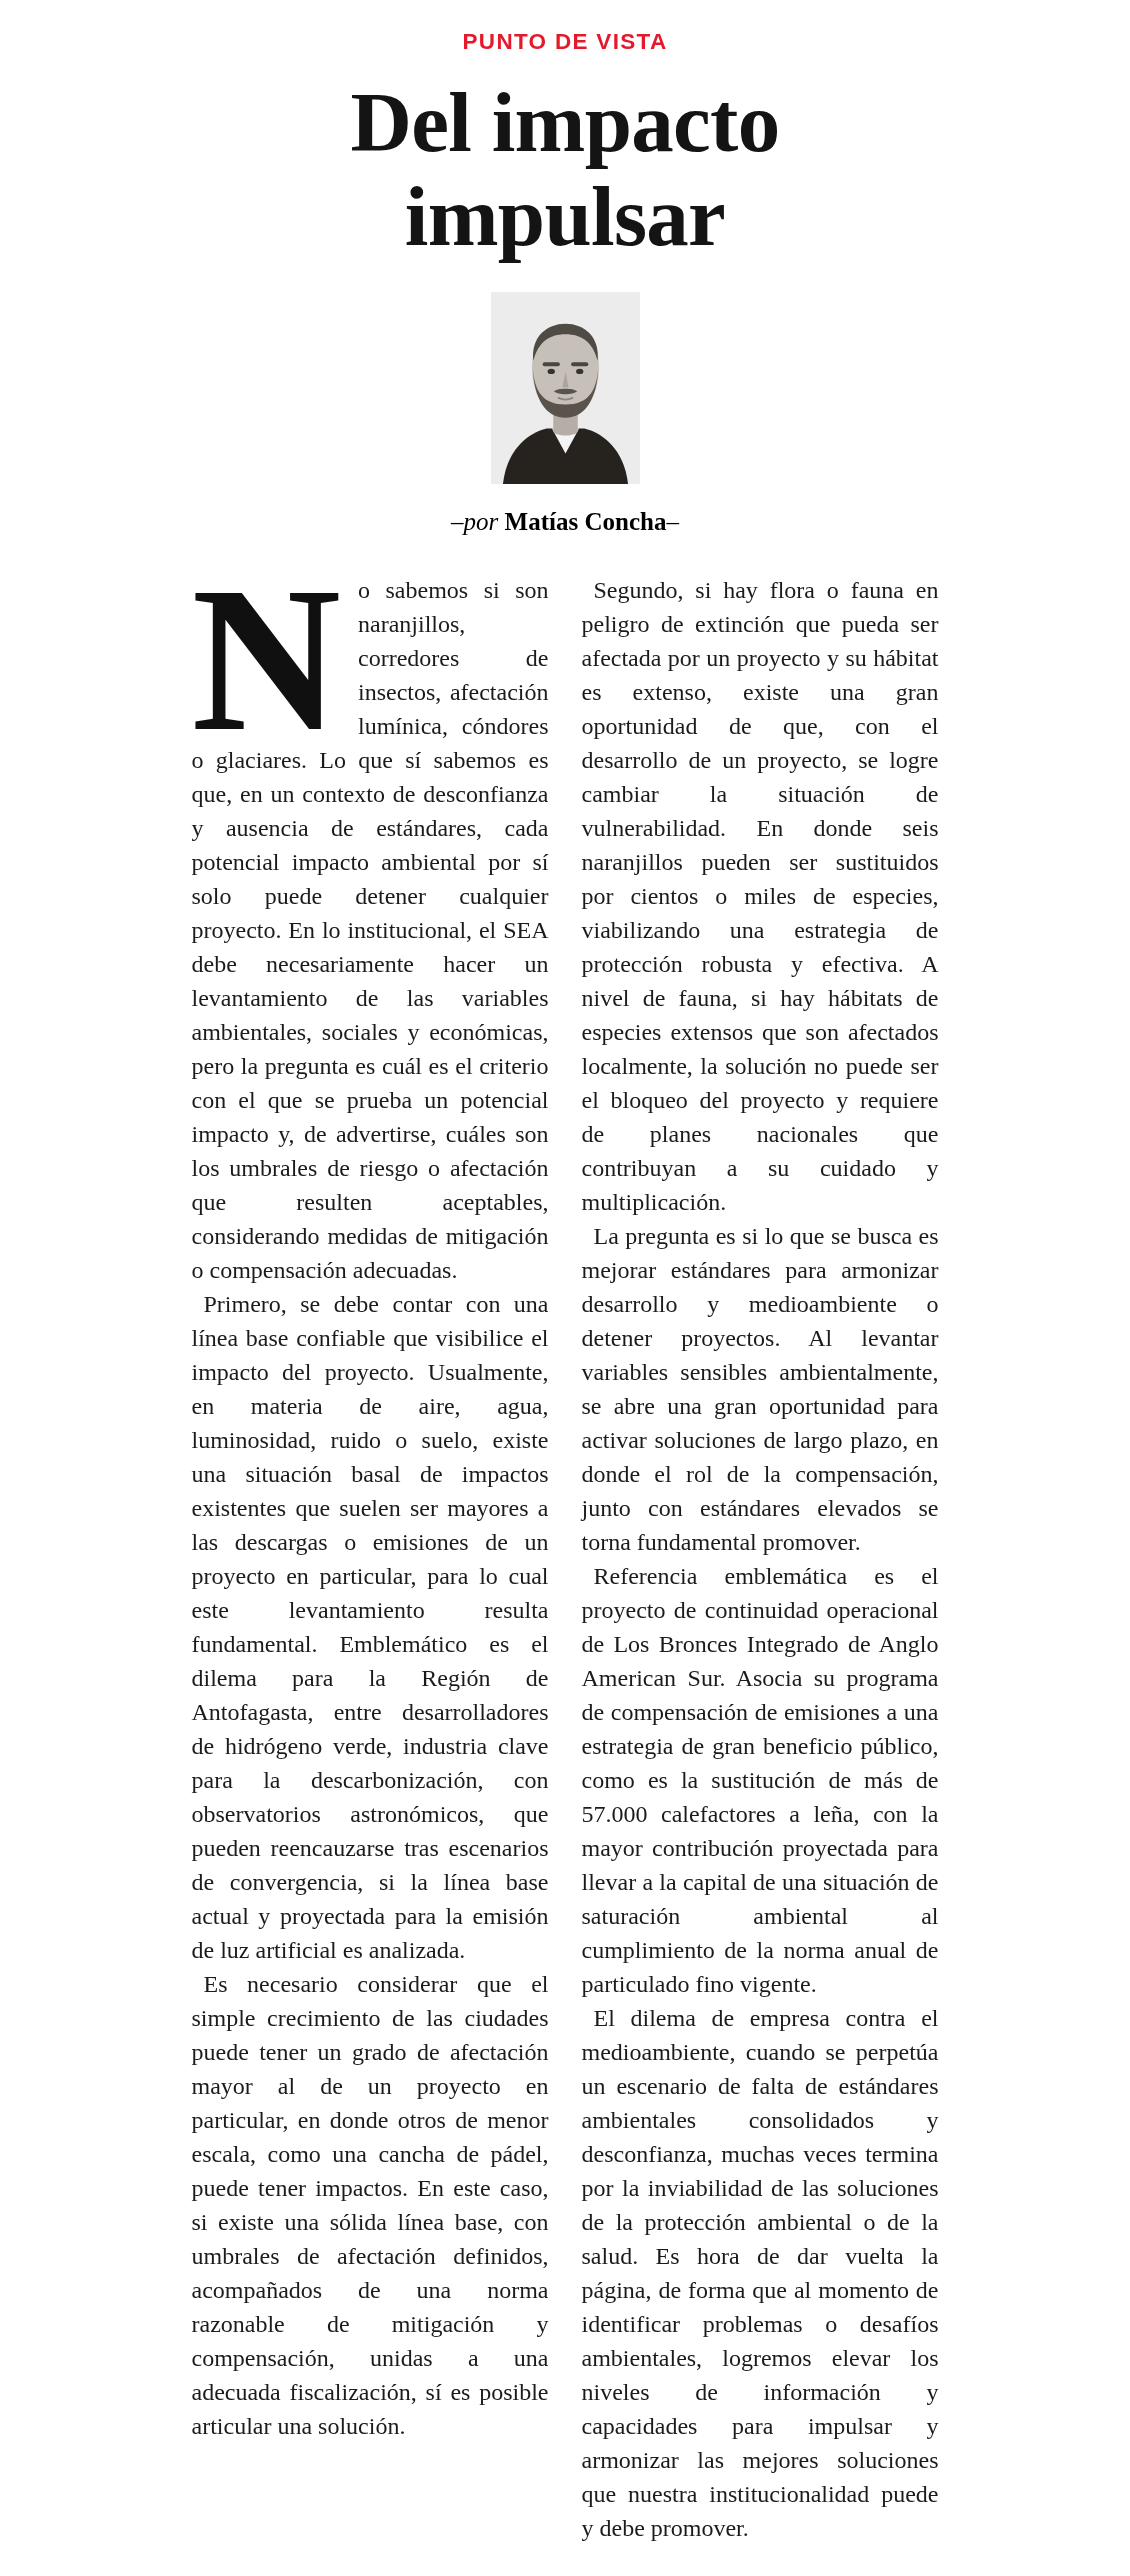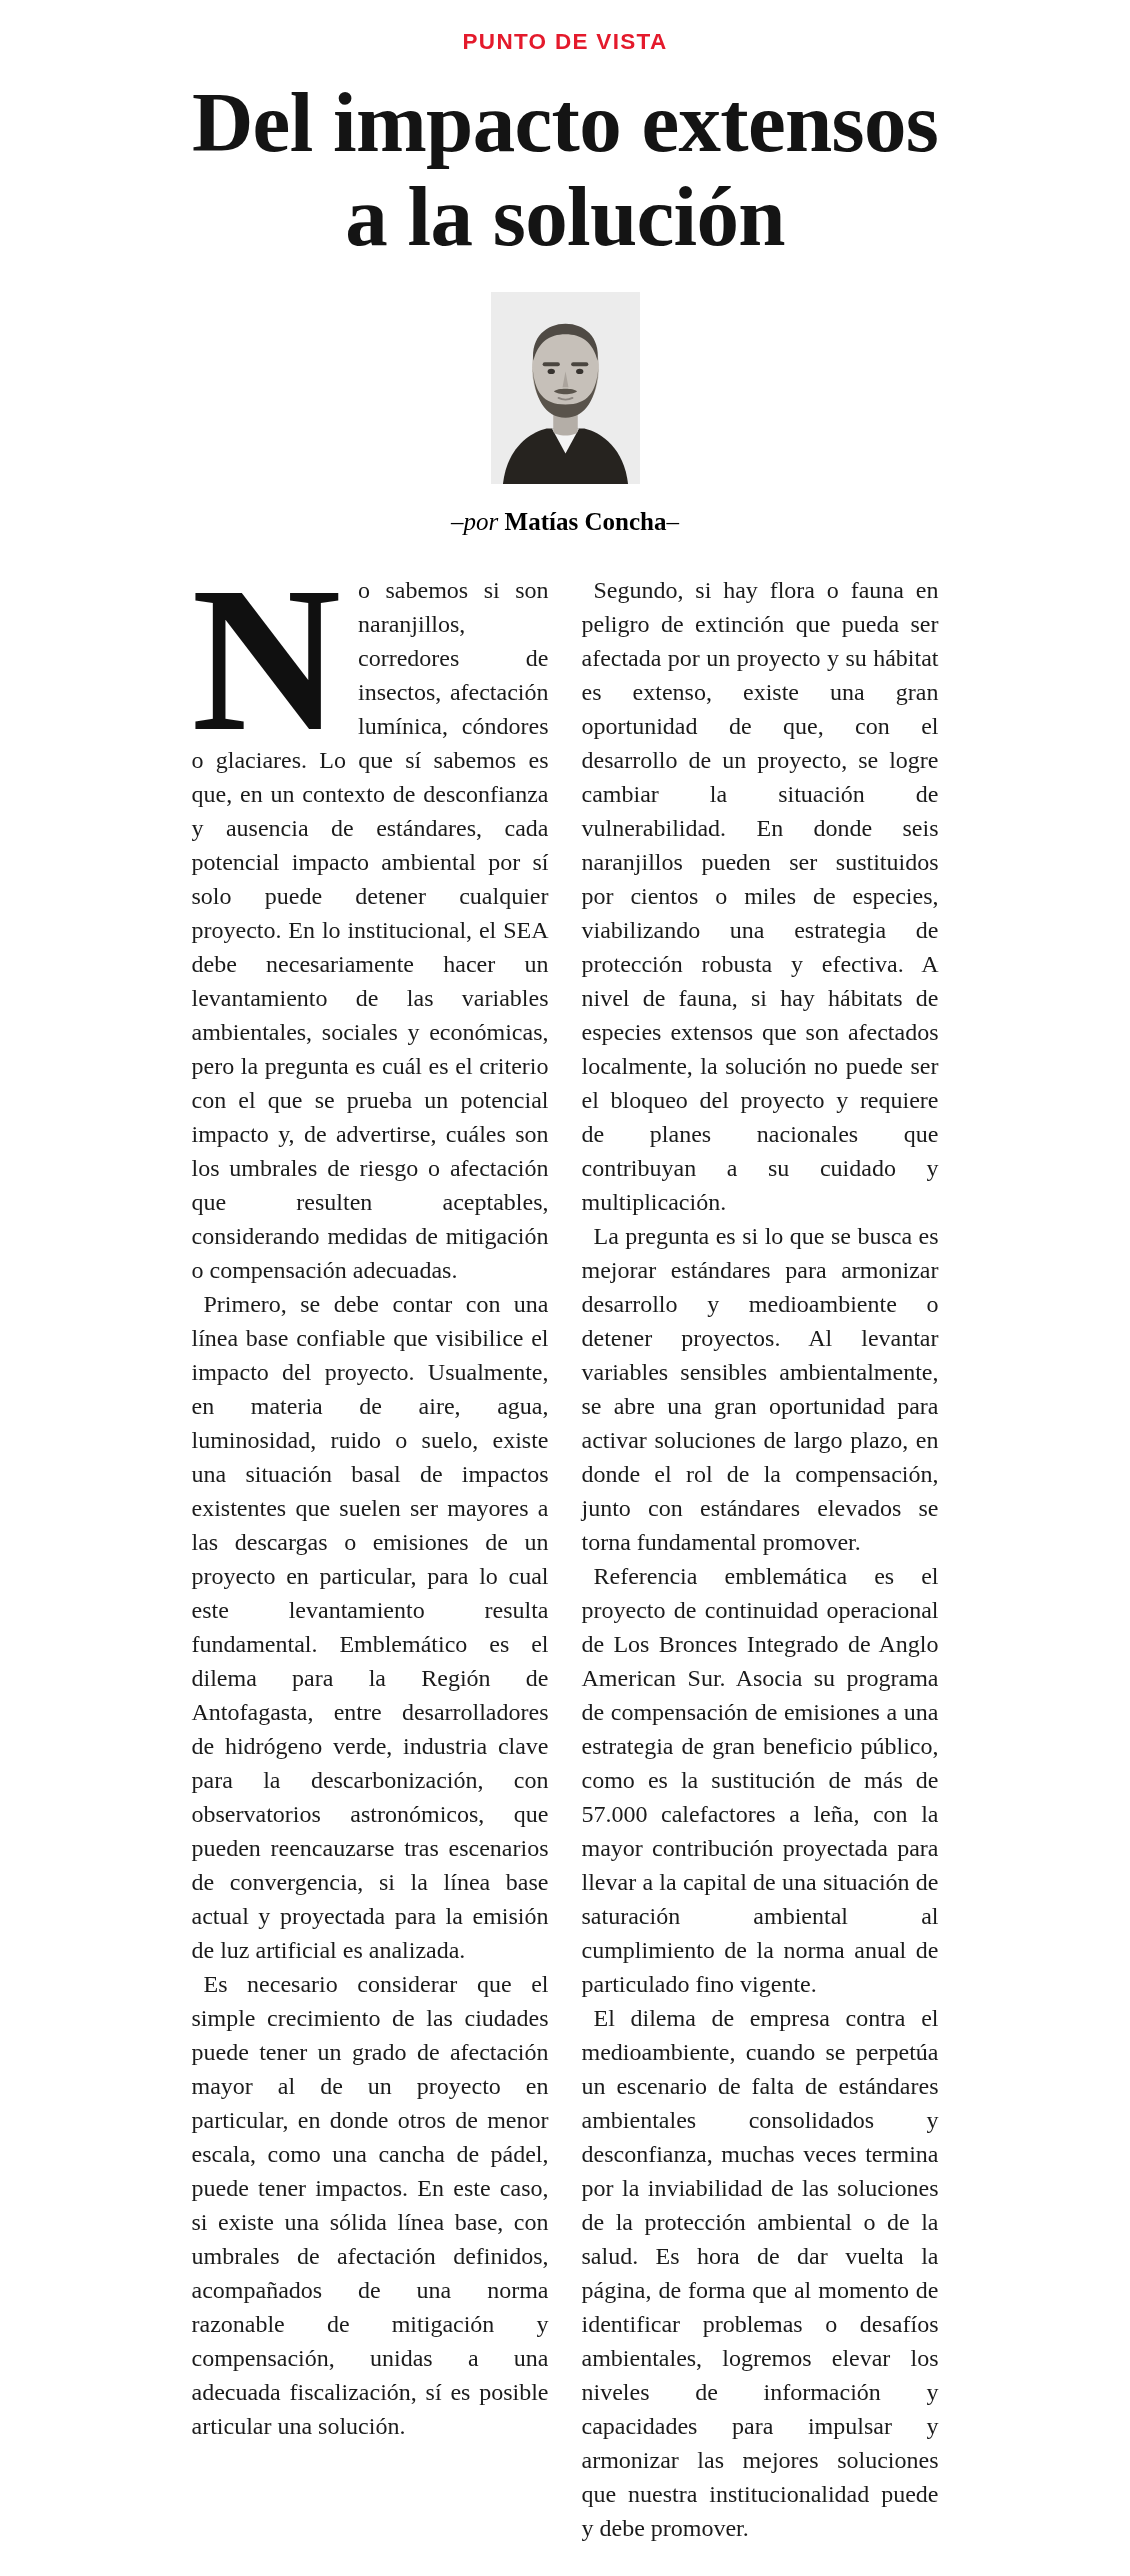--- a/index.html
+++ b/index.html
@@ -29,22 +29,21 @@
   .footnote { margin:34px 0 12px; font-size:23px; line-height:32px; font-style:italic; color:#1b1b1b; }
 </style>
 </head>
 <body>
 
 <div class="page">
 
   <div class="kicker">PUNTO DE VISTA</div>
 
   <h1 class="title">
-    <span class="title-line">Del impacto extensos</span>
-    <span class="title-line">a la solución</span>
+    <span class="title-line">Del impacto impulsar</span>
   </h1>
 
   <div class="portrait">
     <svg viewBox="0 0 225 290" xmlns="http://www.w3.org/2000/svg">
       <rect width="225" height="290" fill="#ececec"></rect>
 
       <path d="M18 290 C24 236 58 212 84 206 L141 206 C167 212 201 236 207 290 Z" fill="#26231f"></path>
 
       <path d="M92 206 L112.5 244 L133 206 Z" fill="#f4f4f4"></path>
 

